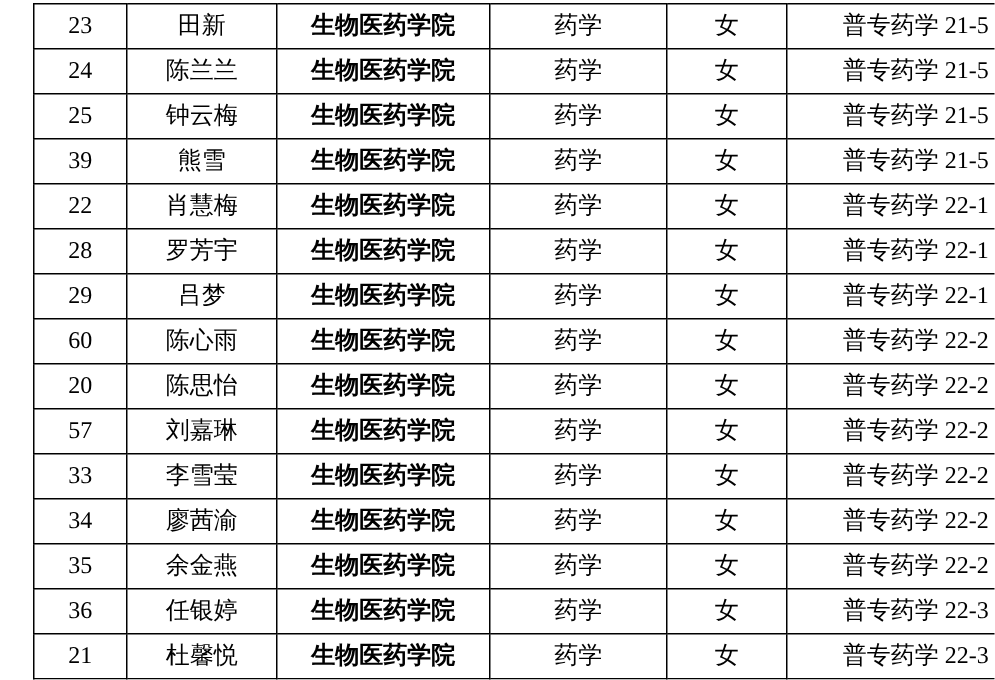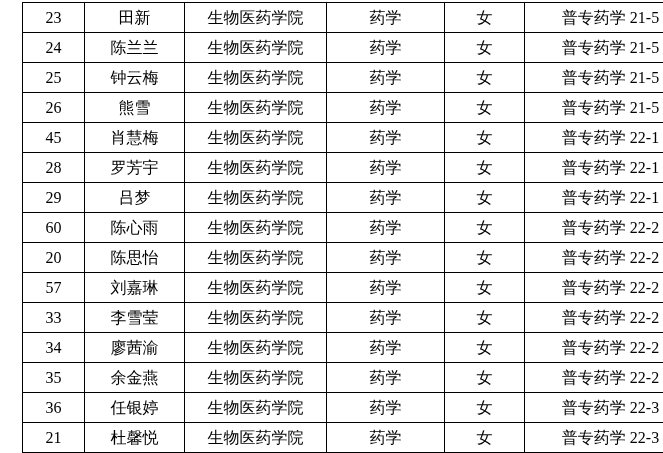--- a/index.html
+++ b/index.html
@@ -40,21 +40,21 @@
   }
   col.c-id    { width: 62px; }
   col.c-name  { width: 100px; }
   col.c-dept  { width: 142px; }
   col.c-major { width: 118px; }
   col.c-sex   { width: 80px; }
   col.c-class { width: 172px; }
 
   td.cell-id    { font-size: 16px; }
   td.cell-name  { font-size: 16px; }
-  td.cell-dept  { font-size: 16px; }
+  td.cell-dept  { font-size: 16px; font-weight: bold; }
   td.cell-major { font-size: 16px; }
   td.cell-sex   { font-size: 16px; }
   td.cell-class { font-size: 16px; }
 </style>
 </head>
 <body>
 
 <div class="sheet">
   <table class="roster">
     <colgroup>
@@ -84,29 +84,29 @@
         </tr>
         <tr>
           <td class="cell-id">25</td>
           <td class="cell-name">钟云梅</td>
           <td class="cell-dept">生物医药学院</td>
           <td class="cell-major">药学</td>
           <td class="cell-sex">女</td>
           <td class="cell-class">普专药学 21-5</td>
         </tr>
         <tr>
-          <td class="cell-id">26</td>
+          <td class="cell-id">39</td>
           <td class="cell-name">熊雪</td>
           <td class="cell-dept">生物医药学院</td>
           <td class="cell-major">药学</td>
           <td class="cell-sex">女</td>
           <td class="cell-class">普专药学 21-5</td>
         </tr>
         <tr>
-          <td class="cell-id">45</td>
+          <td class="cell-id">22</td>
           <td class="cell-name">肖慧梅</td>
           <td class="cell-dept">生物医药学院</td>
           <td class="cell-major">药学</td>
           <td class="cell-sex">女</td>
           <td class="cell-class">普专药学 22-1</td>
         </tr>
         <tr>
           <td class="cell-id">28</td>
           <td class="cell-name">罗芳宇</td>
           <td class="cell-dept">生物医药学院</td>

